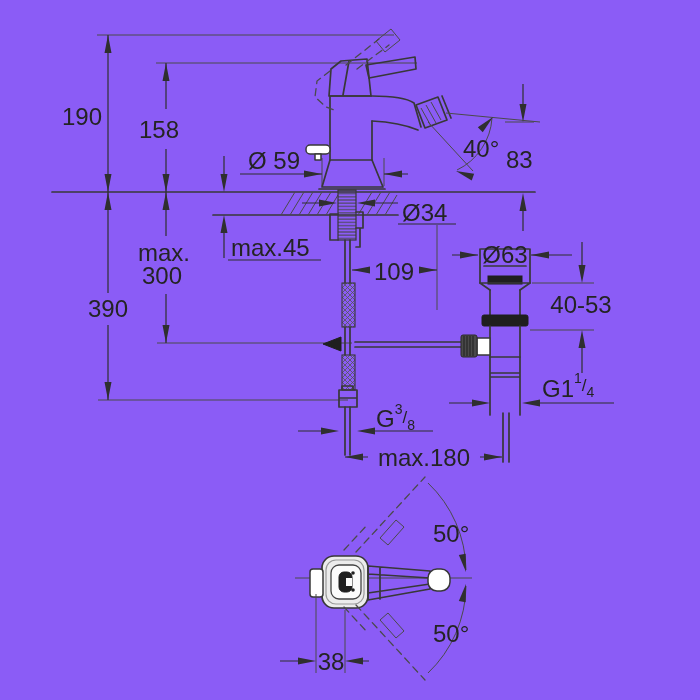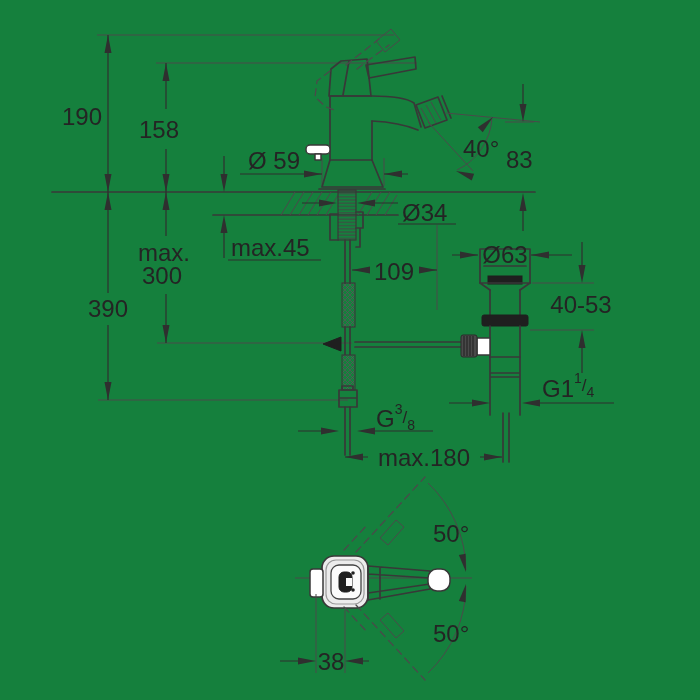--- a/index.html
+++ b/index.html
@@ -1,16 +1,16 @@
 <!DOCTYPE html>
 <html><head>
 <meta charset="utf-8">
 <style>
   html,body{margin:0;padding:0;background:#fff;}
-  .stage{position:relative;width:700px;height:700px;background:#15803d;overflow:hidden;
+  .stage{position:relative;width:700px;height:700px;background:#8b5cf6;overflow:hidden;
          font-family:"Liberation Sans", sans-serif;}
   svg{position:absolute;left:0;top:0;}
   .part   {stroke:#383838;stroke-width:1.7;fill:none;stroke-linejoin:round;stroke-linecap:round;}
   .partfill{stroke:#383838;stroke-width:1.5;fill:#ffffff;stroke-linejoin:round;}
   .dark   {fill:#1f1f1f;stroke:#1f1f1f;}
   .dim    {stroke:#2f2f2f;stroke-width:1.2;fill:none;}
   .thin   {stroke:#4a4a4a;stroke-width:1;fill:none;}
   .hatch  {stroke:#4a4a4a;stroke-width:1;fill:none;}
   .arr    {fill:#2f2f2f;stroke:none;}
   .dash   {stroke:#4a4a4a;stroke-width:1.3;fill:none;stroke-dasharray:7 5;stroke-linecap:round;}

